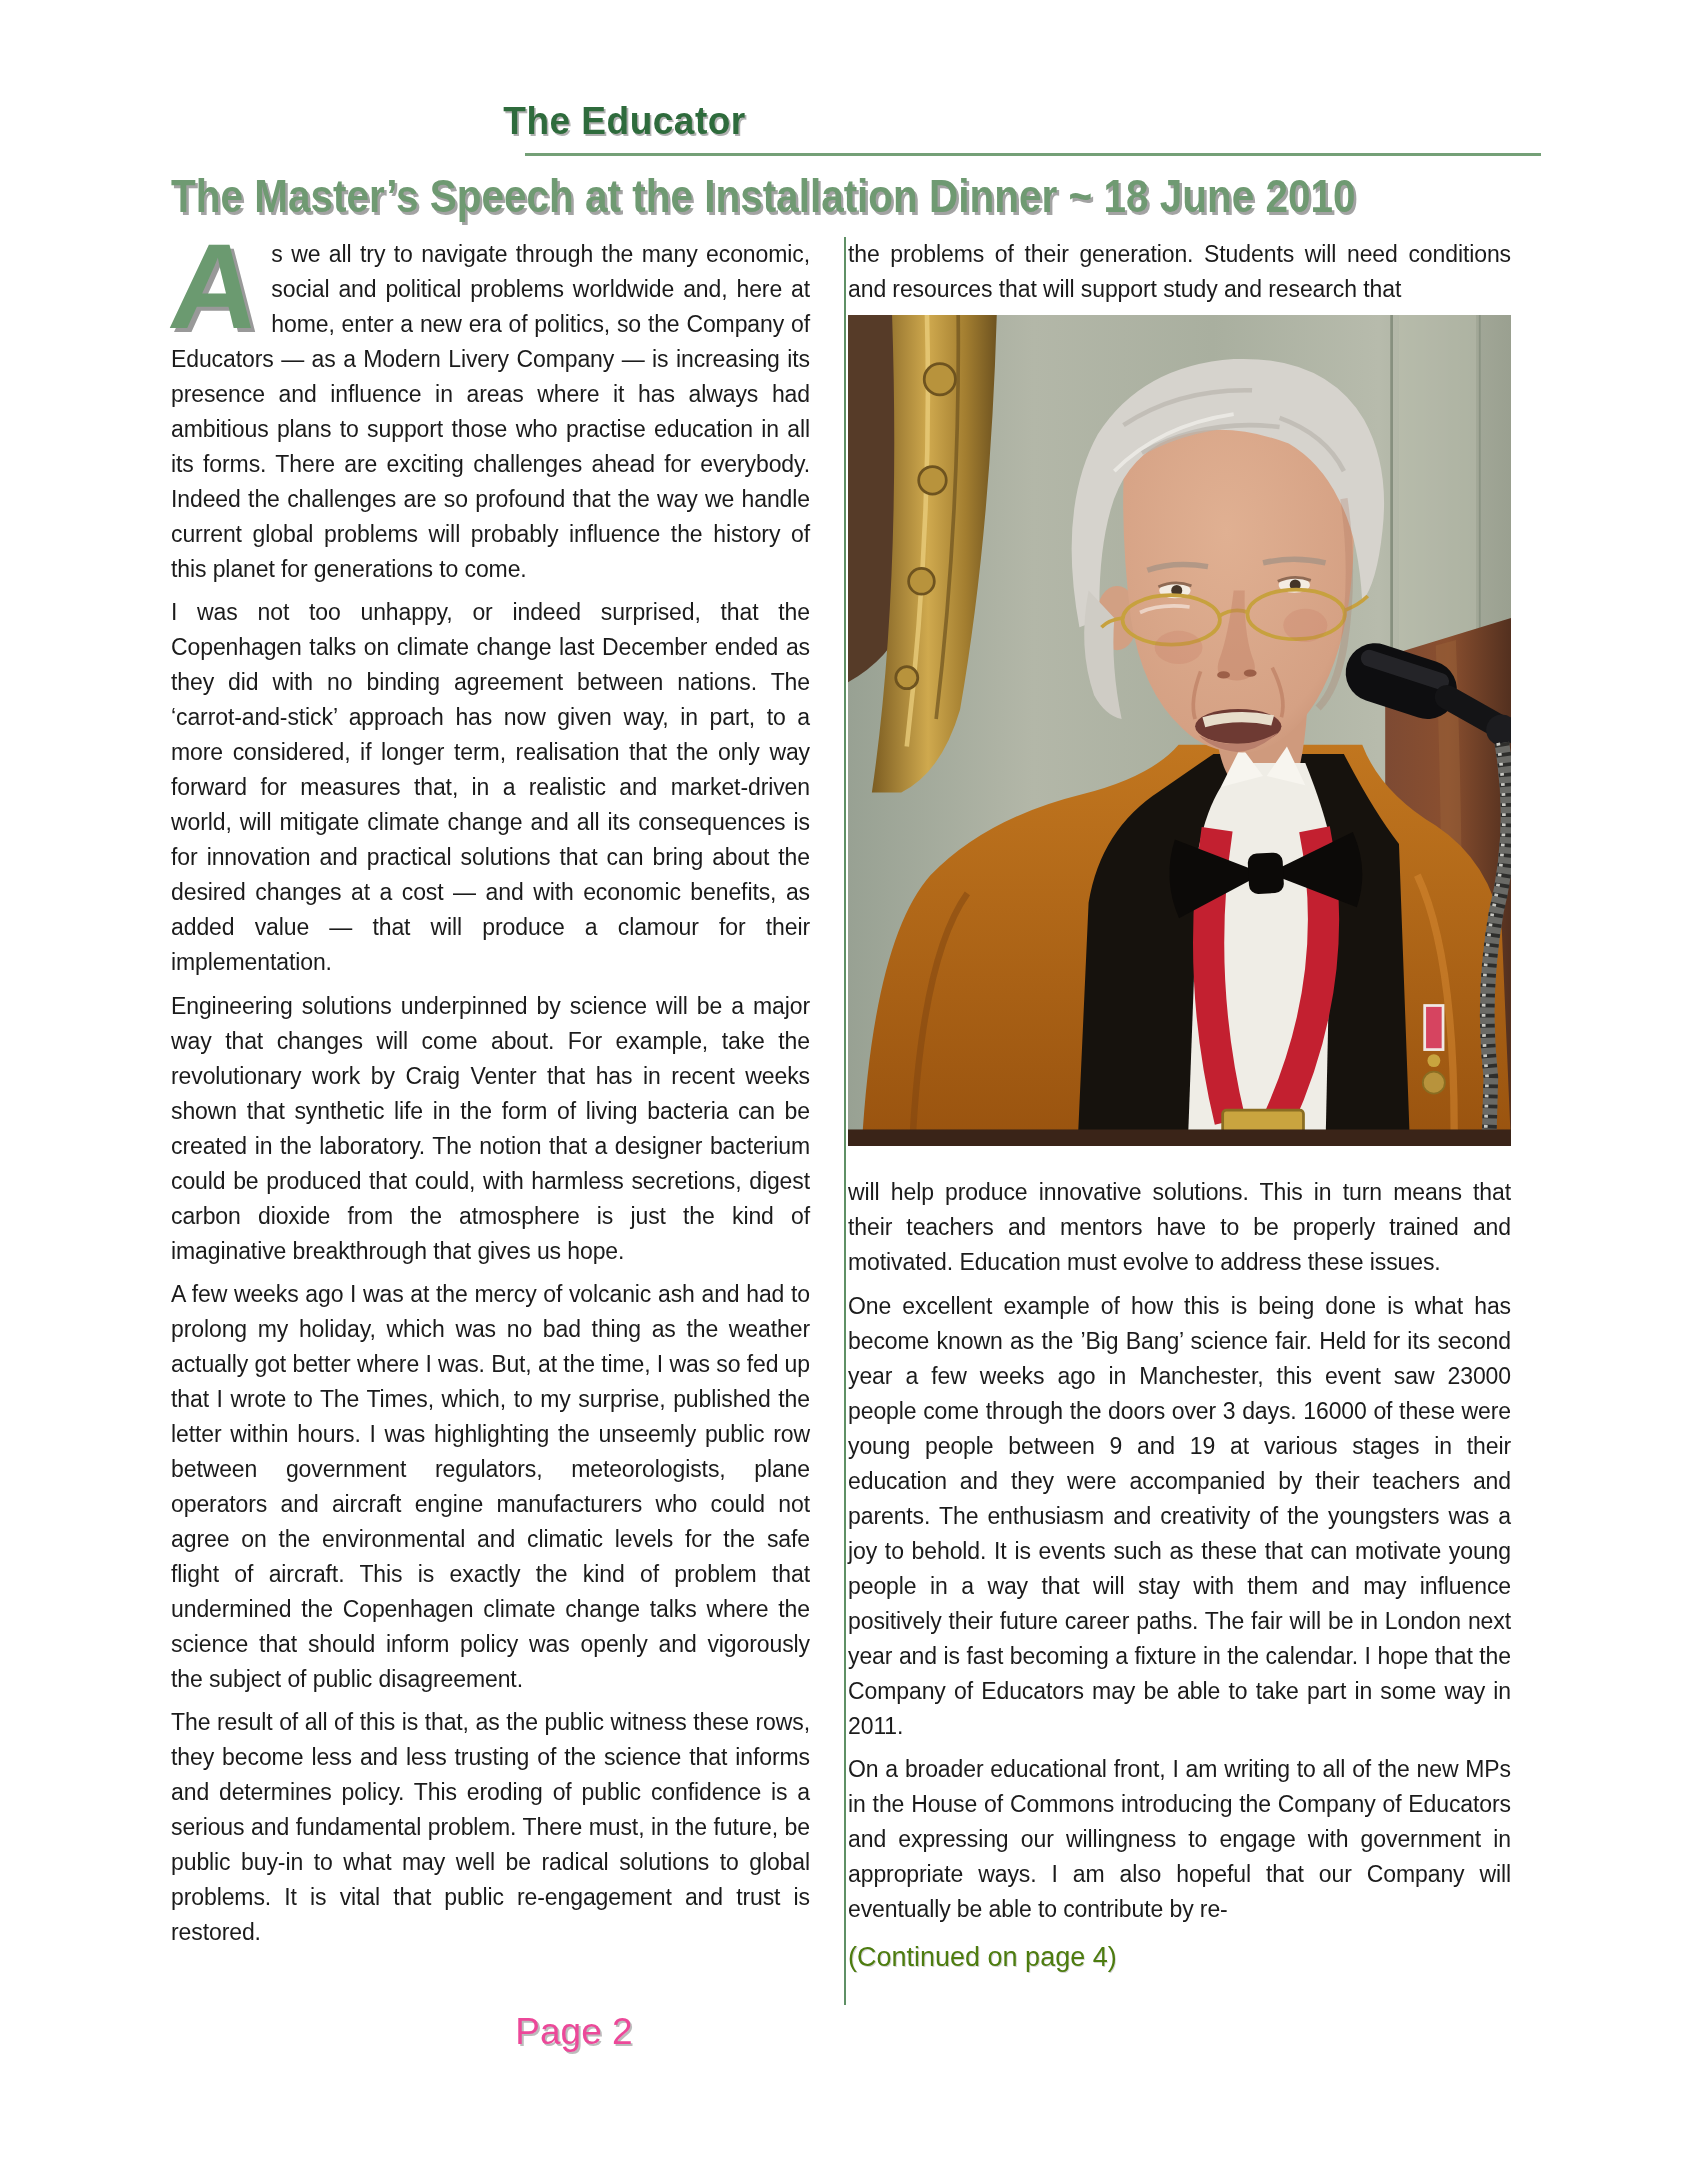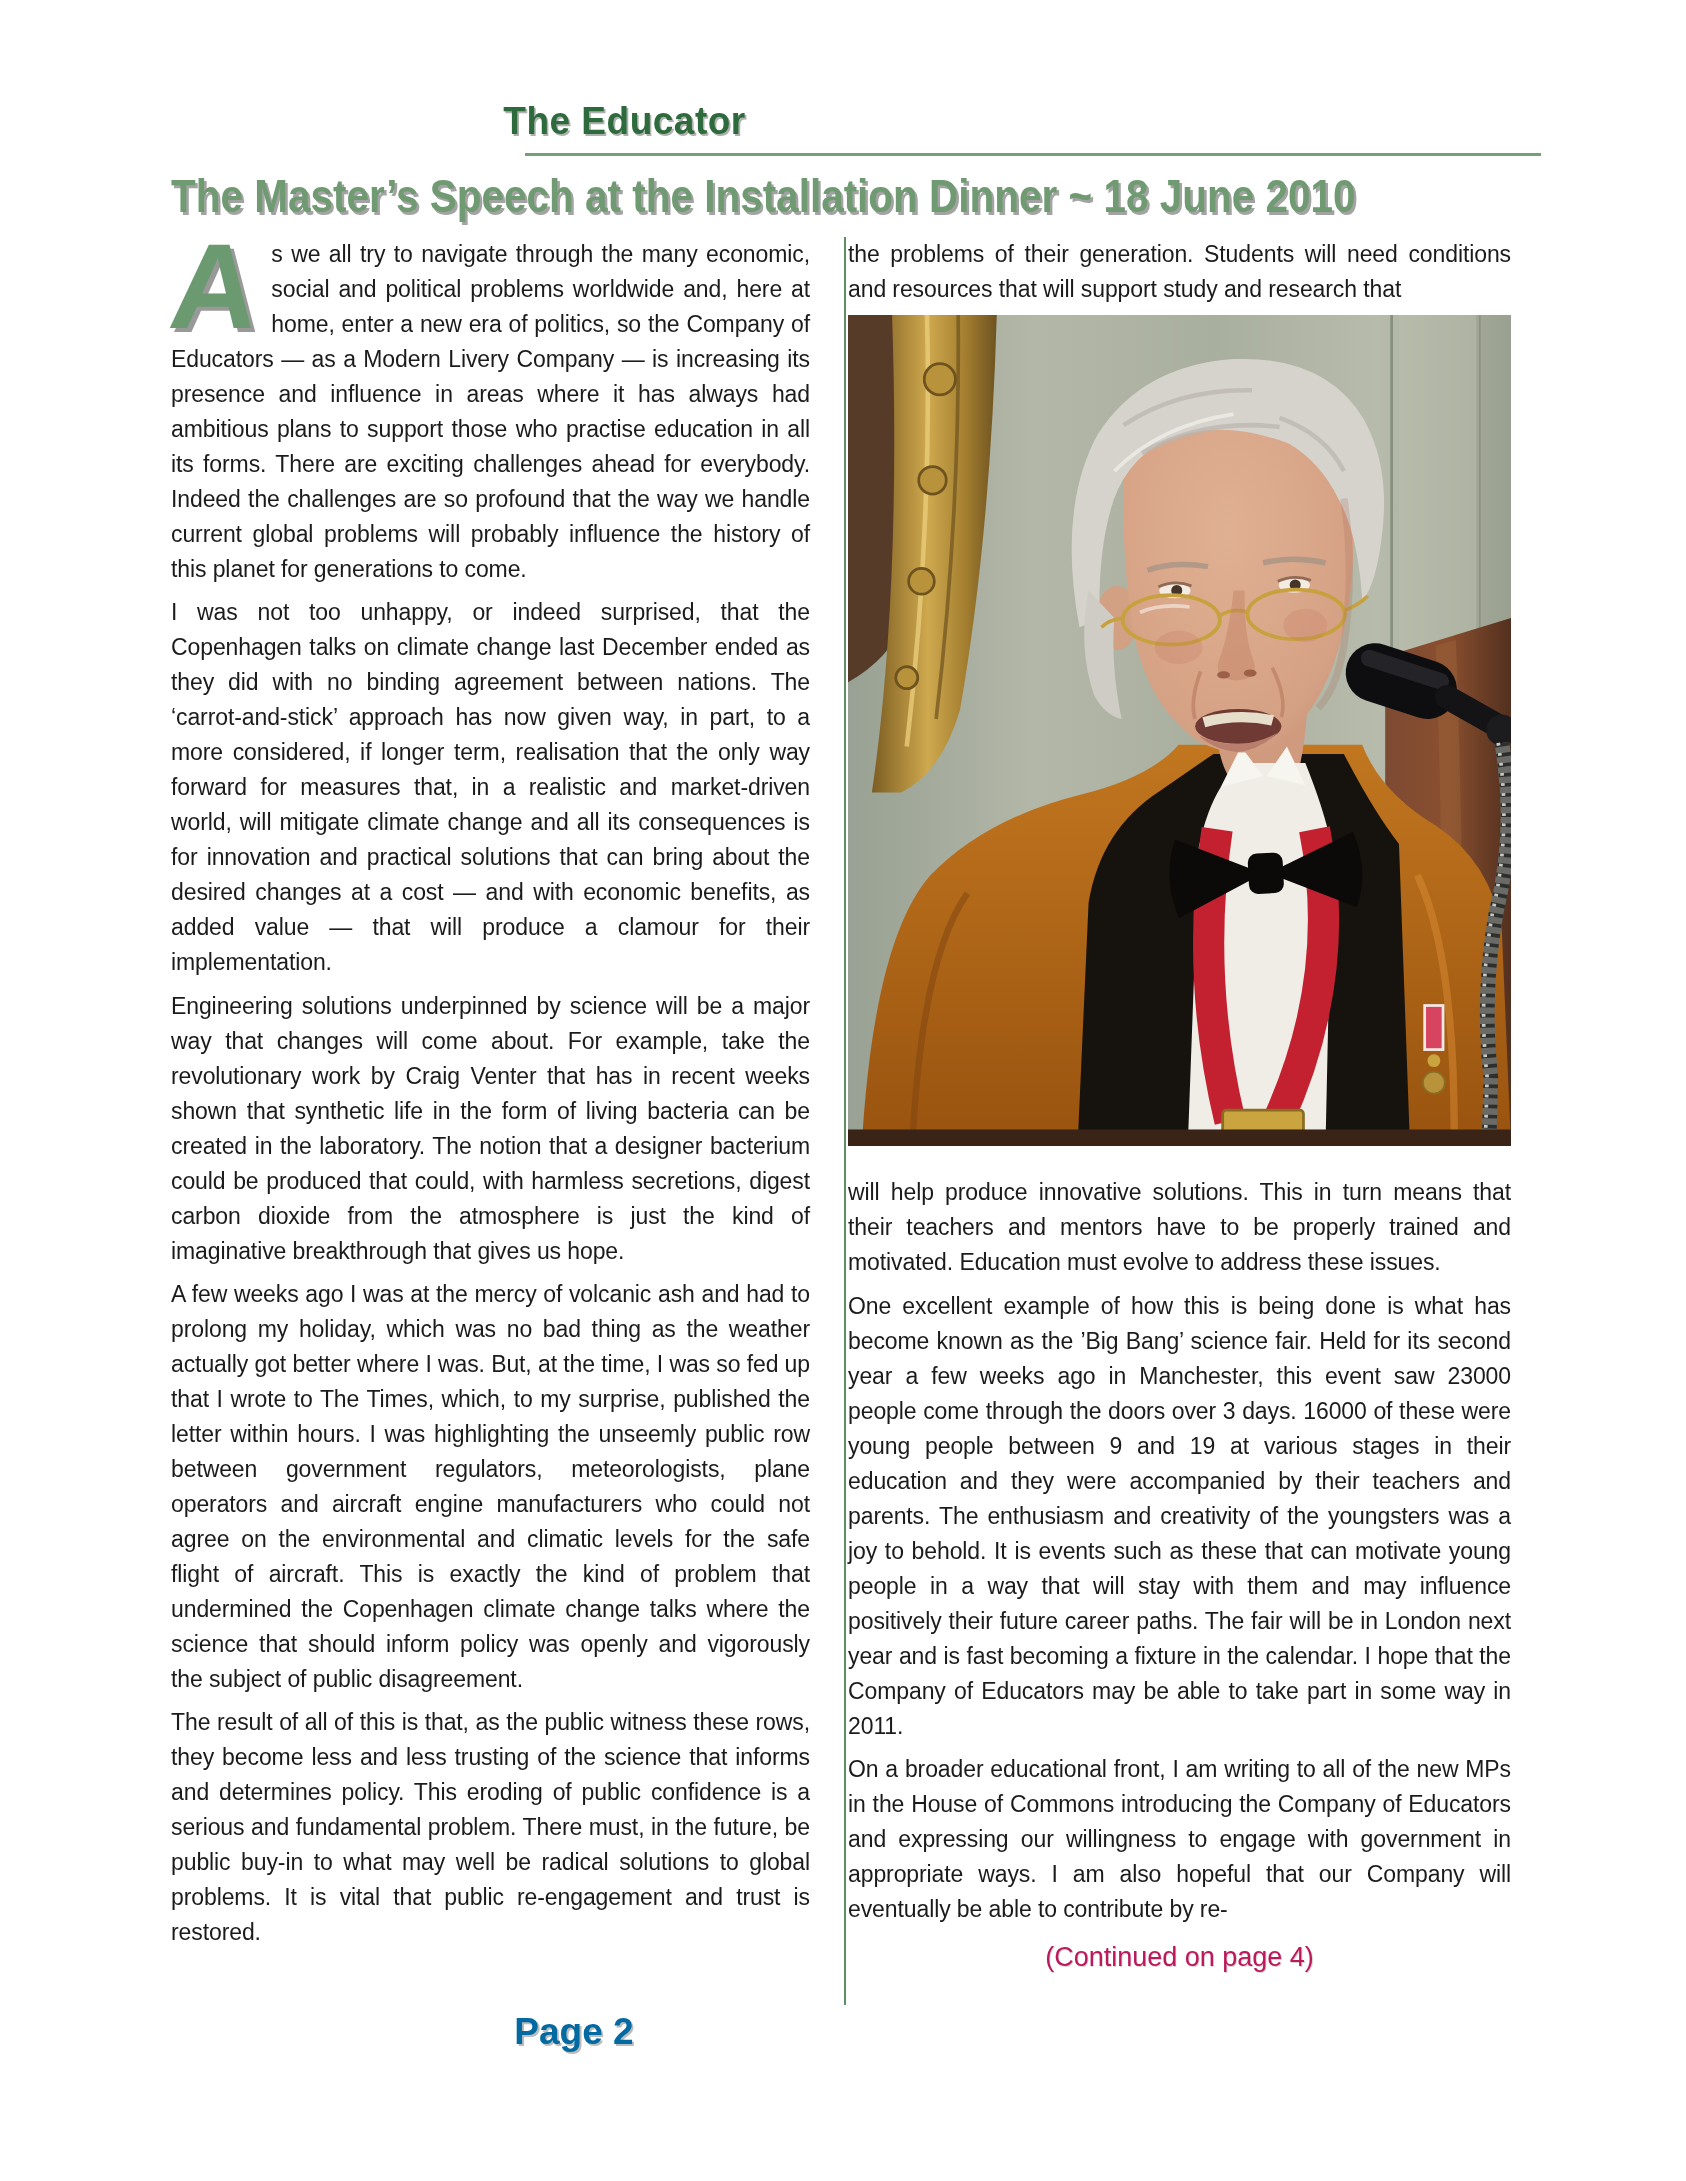--- a/index.html
+++ b/index.html
@@ -58,31 +58,31 @@
     transform:skewX(-6deg);
     font-weight:bold;
   }
 
   
   .photo { margin:7.3px 0 29px 0; width:663px; height:831px; }
   .photo svg { display:block; width:663px; height:831px; }
 
   .continued {
     margin-top:14.7px;
-    text-align:center;
+    text-align:left;
     font-size:27px;
-    color:#be185d;
+    color:#4d7c0f;
     text-shadow:0.9px 0.9px 0 rgba(170,170,170,0.5);
   }
 
   .page-number {
     position:absolute; top:2011px; left:496px; width:156px;
     text-align:center;
-    font-size:37px; font-weight:bold;
-    color:#0369a1;
+    font-size:37px; font-weight:normal;
+    color:#ec4899;
     text-shadow:1.8px 1.8px 0 rgba(160,160,160,0.7);
   }
 </style>
 </head>
 <body>
 
 <div class="page">
 
   <div class="masthead">The Educator</div>
   <div class="masthead-rule"></div>

